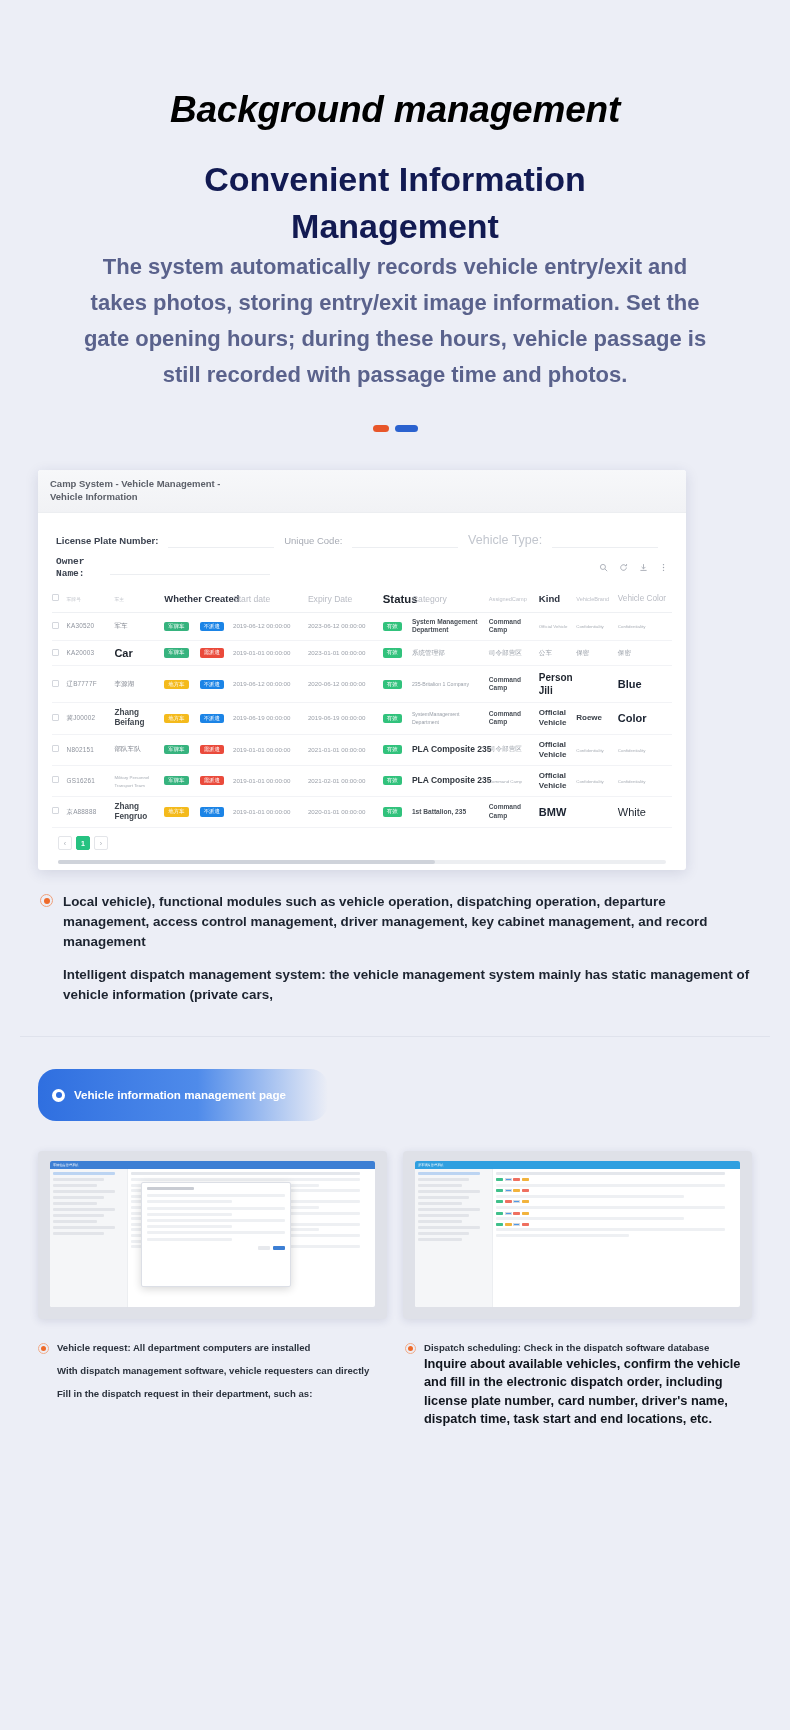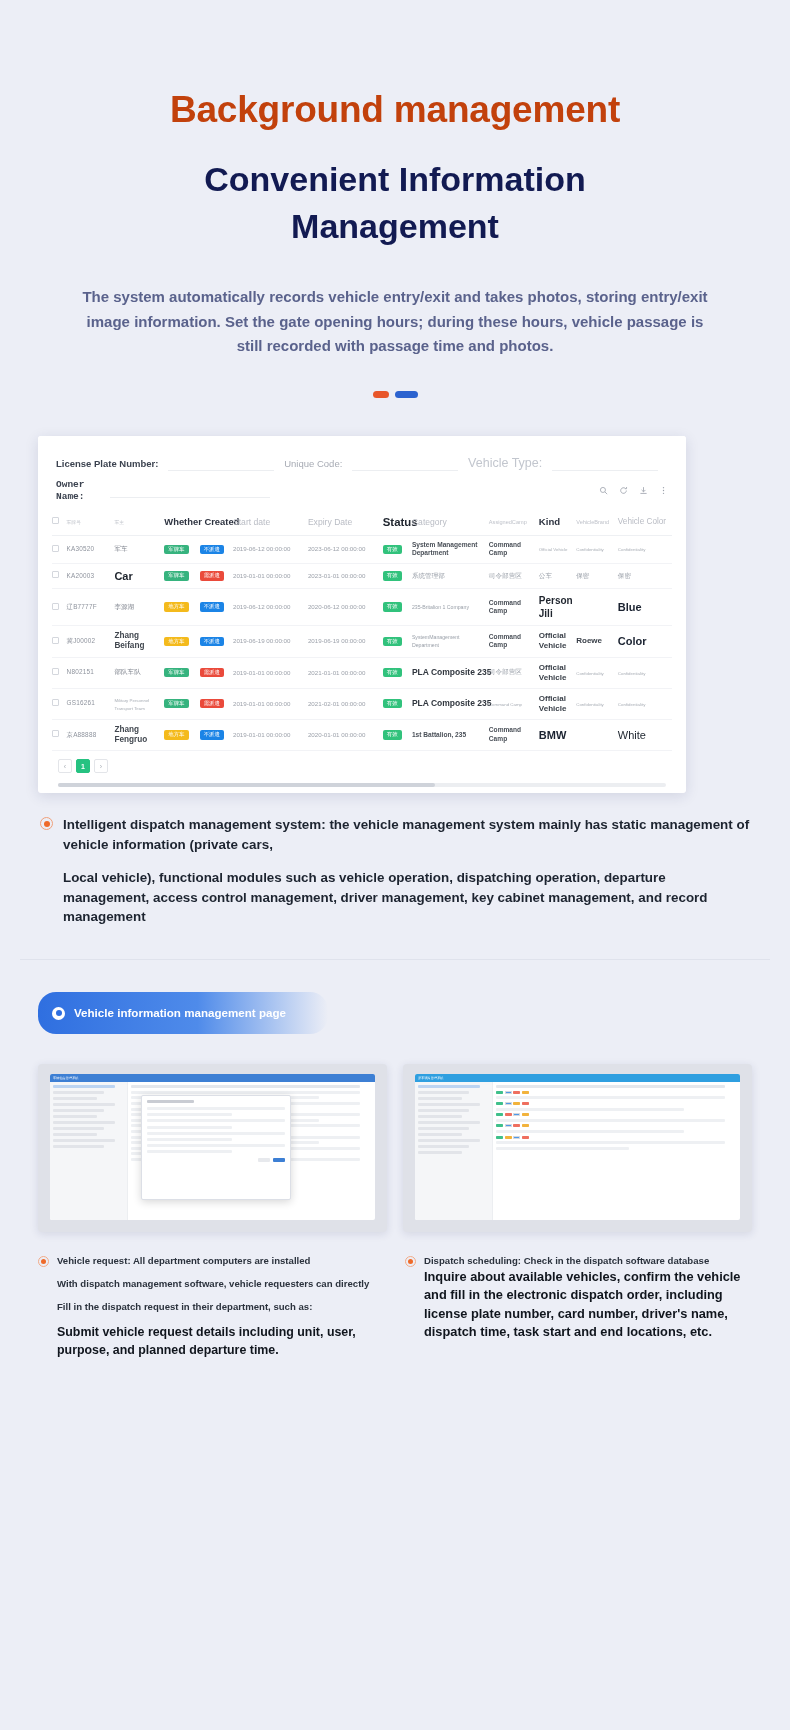--- a/index.html
+++ b/index.html
@@ -12,34 +12,34 @@
     position: relative;
     overflow: hidden;
   }
 
   
   .hero { padding: 88px 40px 0; text-align: center; }
   .hero h1 {
     font-size: 37px;
     line-height: 1.18;
     font-weight: 700;
-    color: #c2410c;
+    color: #000000;
     letter-spacing: -0.2px;
+    font-style: italic;
   }
   .hero h2 {
     margin-top: 24px;
     font-size: 34px;
     line-height: 1.38;
     font-weight: 700;
     color: #121a52;
     padding: 0 92px;
   }
   .hero .lead {
-    margin-top: 36px;
-    font-size: 15px;
+    font-size: 22px;
     line-height: 1.63;
     font-weight: 700;
     color: #5a628c;
     padding: 0 42px;
   }
   .hero .sub {
     margin-top: 20px;
     font-size: 13.2px;
     font-weight: 700;
     color: #6d7498;
@@ -138,21 +138,21 @@
   }
   .bullet-dot i { width: 6px; height: 6px; border-radius: 50%; background: #ee6a2a; display: block; }
   .bullet-text { font-size: 13.4px; font-weight: 700; color: #1d2430; line-height: 1.48; }
   .bullet-text p + p { margin-top: 13px; }
 
   .divider { margin: 32px 20px 0; height: 1px; background: #dfe2ec; }
 
   
   .pill-wrap { padding: 32px 0 0 38px; }
   .pill {
-    width: 290px; height: 42px; border-radius: 18px;
+    width: 290px; height: 52px; border-radius: 18px;
     background: linear-gradient(90deg,#2f6fe0 0%, #4f8bea 55%, rgba(150,185,240,0) 100%);
     display: flex; align-items: center; gap: 9px; padding-left: 14px;
   }
   .pill .pdot { width: 13px; height: 13px; border-radius: 50%; background: #fff; display:flex; align-items:center; justify-content:center; flex:0 0 auto; }
   .pill .pdot i { width: 6px; height: 6px; border-radius: 50%; background: #2f6fe0; }
   .pill .ptext { font-size: 11.6px; font-weight: 700; color: #fff; line-height: 1.2; }
 
   
   .shots { display: flex; gap: 16px; padding: 30px 38px 0 38px; }
   .shot {
@@ -213,20 +213,23 @@
   <div class="lead">The system automatically records vehicle entry/exit and takes photos, storing entry/exit image information. Set the gate opening hours; during these hours, vehicle passage is still recorded with passage time and photos.</div>
   <div class="dots">
     <span class="dot a"></span>
     <span class="dot b"></span>
   </div>
 </div>
 
 <div class="panel-wrap">
   <div class="panel">
 
+    <div class="panel-bar">
+      <div class="crumb">Camp System - Vehicle Management - Vehicle Information</div>
+    </div>
 
     <div class="panel-body">
 
       <div class="form-row">
         <span class="f-label">License Plate Number:</span>
         <span class="f-input"></span>
         <span class="f-label muted">Unique Code:</span>
         <span class="f-input"></span>
         <span class="f-label big">Vehicle Type:</span>
         <span class="f-input"></span>
@@ -419,22 +422,22 @@
         </div>
     </div>
   </div>
 </div>
 
 <div class="bullets">
   <span class="bullet-dot">
       <i></i>
     </span>
   <div class="bullet-text">
+    <p>Local vehicle), functional modules such as vehicle operation, dispatching operation, departure management, access control management, driver management, key cabinet management, and record management</p>
     <p>Intelligent dispatch management system: the vehicle management system mainly has static management of vehicle information (private cars,</p>
-    <p>Local vehicle), functional modules such as vehicle operation, dispatching operation, departure management, access control management, driver management, key cabinet management, and record management</p>
   </div>
 </div>
 
 <div class="divider"></div>
 
 <div class="pill-wrap">
   <div class="pill">
     <span class="pdot">
         <i></i>
       </span>
@@ -563,21 +566,20 @@
 
 <div class="cols">
   <div class="col">
     <span class="cbul">
         <i></i>
       </span>
     <div class="ctext">
       <div class="small">Vehicle request: All department computers are installed</div>
       <div class="small">With dispatch management software, vehicle requesters can directly</div>
       <div class="small">Fill in the dispatch request in their department, such as:</div>
-      <div class="big">Submit vehicle request details including unit, user, purpose, and planned departure time.</div>
     </div>
   </div>
   <div class="col">
     <span class="cbul">
         <i></i>
       </span>
     <div class="ctext">
       <div class="small">Dispatch scheduling: Check in the dispatch software database</div>
       <div class="bigtop">Inquire about available vehicles, confirm the vehicle and fill in the electronic dispatch order, including license plate number, card number, driver's name, dispatch time, task start and end locations, etc.</div>
     </div>

